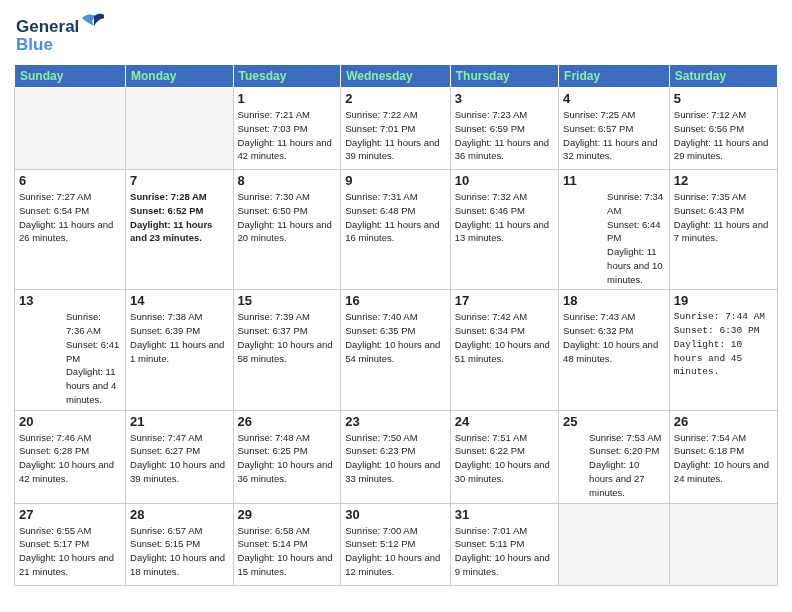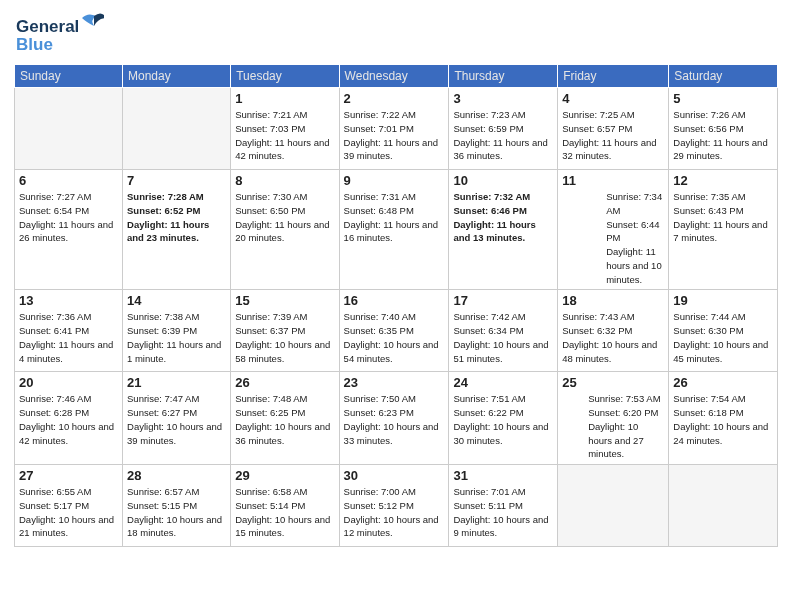--- a/index.html
+++ b/index.html
@@ -36,23 +36,23 @@
     .subtitle {
       font-size: 14px;
       color: #444;
     }
     .calendar {
       width: 100%;
       border-collapse: collapse;
     }
     .calendar th {
       background: #3a6bbf;
-      color: #e5e5e5;
+      color: #86efac;
       font-size: 12px;
-      font-weight: normal;
+      font-weight: bold;
       padding: 4px 5px;
       text-align: left;
       border: 1px solid #fff;
     }
     .calendar td {
       border: 1px solid #ccc;
       vertical-align: top;
       padding: 3px 4px;
       font-size: 9.5px;
       color: #222;
@@ -126,21 +126,21 @@
 Daylight: 11 hours and 36 minutes.</div>
           </td>
           <td>
             <div class="day-number">4</div>
             <div class="day-info" style="white-space: pre-line;">Sunrise: 7:25 AM
 Sunset: 6:57 PM
 Daylight: 11 hours and 32 minutes.</div>
           </td>
           <td>
             <div class="day-number">5</div>
-            <div class="day-info" style="white-space: pre-line;">Sunrise: 7:26 AM
+            <div class="day-info" style="white-space: pre-line;">Sunrise: 7:12 AM
 Sunset: 6:56 PM
 Daylight: 11 hours and 29 minutes.</div>
           </td>
         </tr>
         <tr>
           <td>
             <div class="day-number">6</div>
             <div class="day-info" style="white-space: pre-line;">Sunrise: 7:27 AM
 Sunset: 6:54 PM
 Daylight: 11 hours and 26 minutes.</div>
@@ -158,41 +158,41 @@
 Daylight: 11 hours and 20 minutes.</div>
           </td>
           <td>
             <div class="day-number">9</div>
             <div class="day-info" style="white-space: pre-line;">Sunrise: 7:31 AM
 Sunset: 6:48 PM
 Daylight: 11 hours and 16 minutes.</div>
           </td>
           <td>
             <div class="day-number">10</div>
-            <div class="day-info" style="white-space: pre-line; font-weight: bold;">Sunrise: 7:32 AM
+            <div class="day-info" style="white-space: pre-line;">Sunrise: 7:32 AM
 Sunset: 6:46 PM
 Daylight: 11 hours and 13 minutes.</div>
           </td>
           <td>
             <div class="day-number">11</div>
             <div class="day-info" style="white-space: pre-line; margin-left: 44px;">Sunrise: 7:34 AM
 Sunset: 6:44 PM
 Daylight: 11 hours and 10 minutes.</div>
           </td>
           <td>
             <div class="day-number">12</div>
             <div class="day-info" style="white-space: pre-line;">Sunrise: 7:35 AM
 Sunset: 6:43 PM
 Daylight: 11 hours and 7 minutes.</div>
           </td>
         </tr>
         <tr>
           <td>
             <div class="day-number">13</div>
-            <div class="day-info" style="white-space: pre-line;">Sunrise: 7:36 AM
+            <div class="day-info" style="white-space: pre-line; margin-left: 47px;">Sunrise: 7:36 AM
 Sunset: 6:41 PM
 Daylight: 11 hours and 4 minutes.</div>
           </td>
           <td>
             <div class="day-number">14</div>
             <div class="day-info" style="white-space: pre-line;">Sunrise: 7:38 AM
 Sunset: 6:39 PM
 Daylight: 11 hours and 1 minute.</div>
           </td>
           <td>
@@ -214,21 +214,21 @@
 Daylight: 10 hours and 51 minutes.</div>
           </td>
           <td>
             <div class="day-number">18</div>
             <div class="day-info" style="white-space: pre-line;">Sunrise: 7:43 AM
 Sunset: 6:32 PM
 Daylight: 10 hours and 48 minutes.</div>
           </td>
           <td>
             <div class="day-number">19</div>
-            <div class="day-info" style="white-space: pre-line;">Sunrise: 7:44 AM
+            <div class="day-info" style="white-space: pre-line; font-family: Liberation Mono, monospace;">Sunrise: 7:44 AM
 Sunset: 6:30 PM
 Daylight: 10 hours and 45 minutes.</div>
           </td>
         </tr>
         <tr>
           <td>
             <div class="day-number">20</div>
             <div class="day-info" style="white-space: pre-line;">Sunrise: 7:46 AM
 Sunset: 6:28 PM
 Daylight: 10 hours and 42 minutes.</div>

